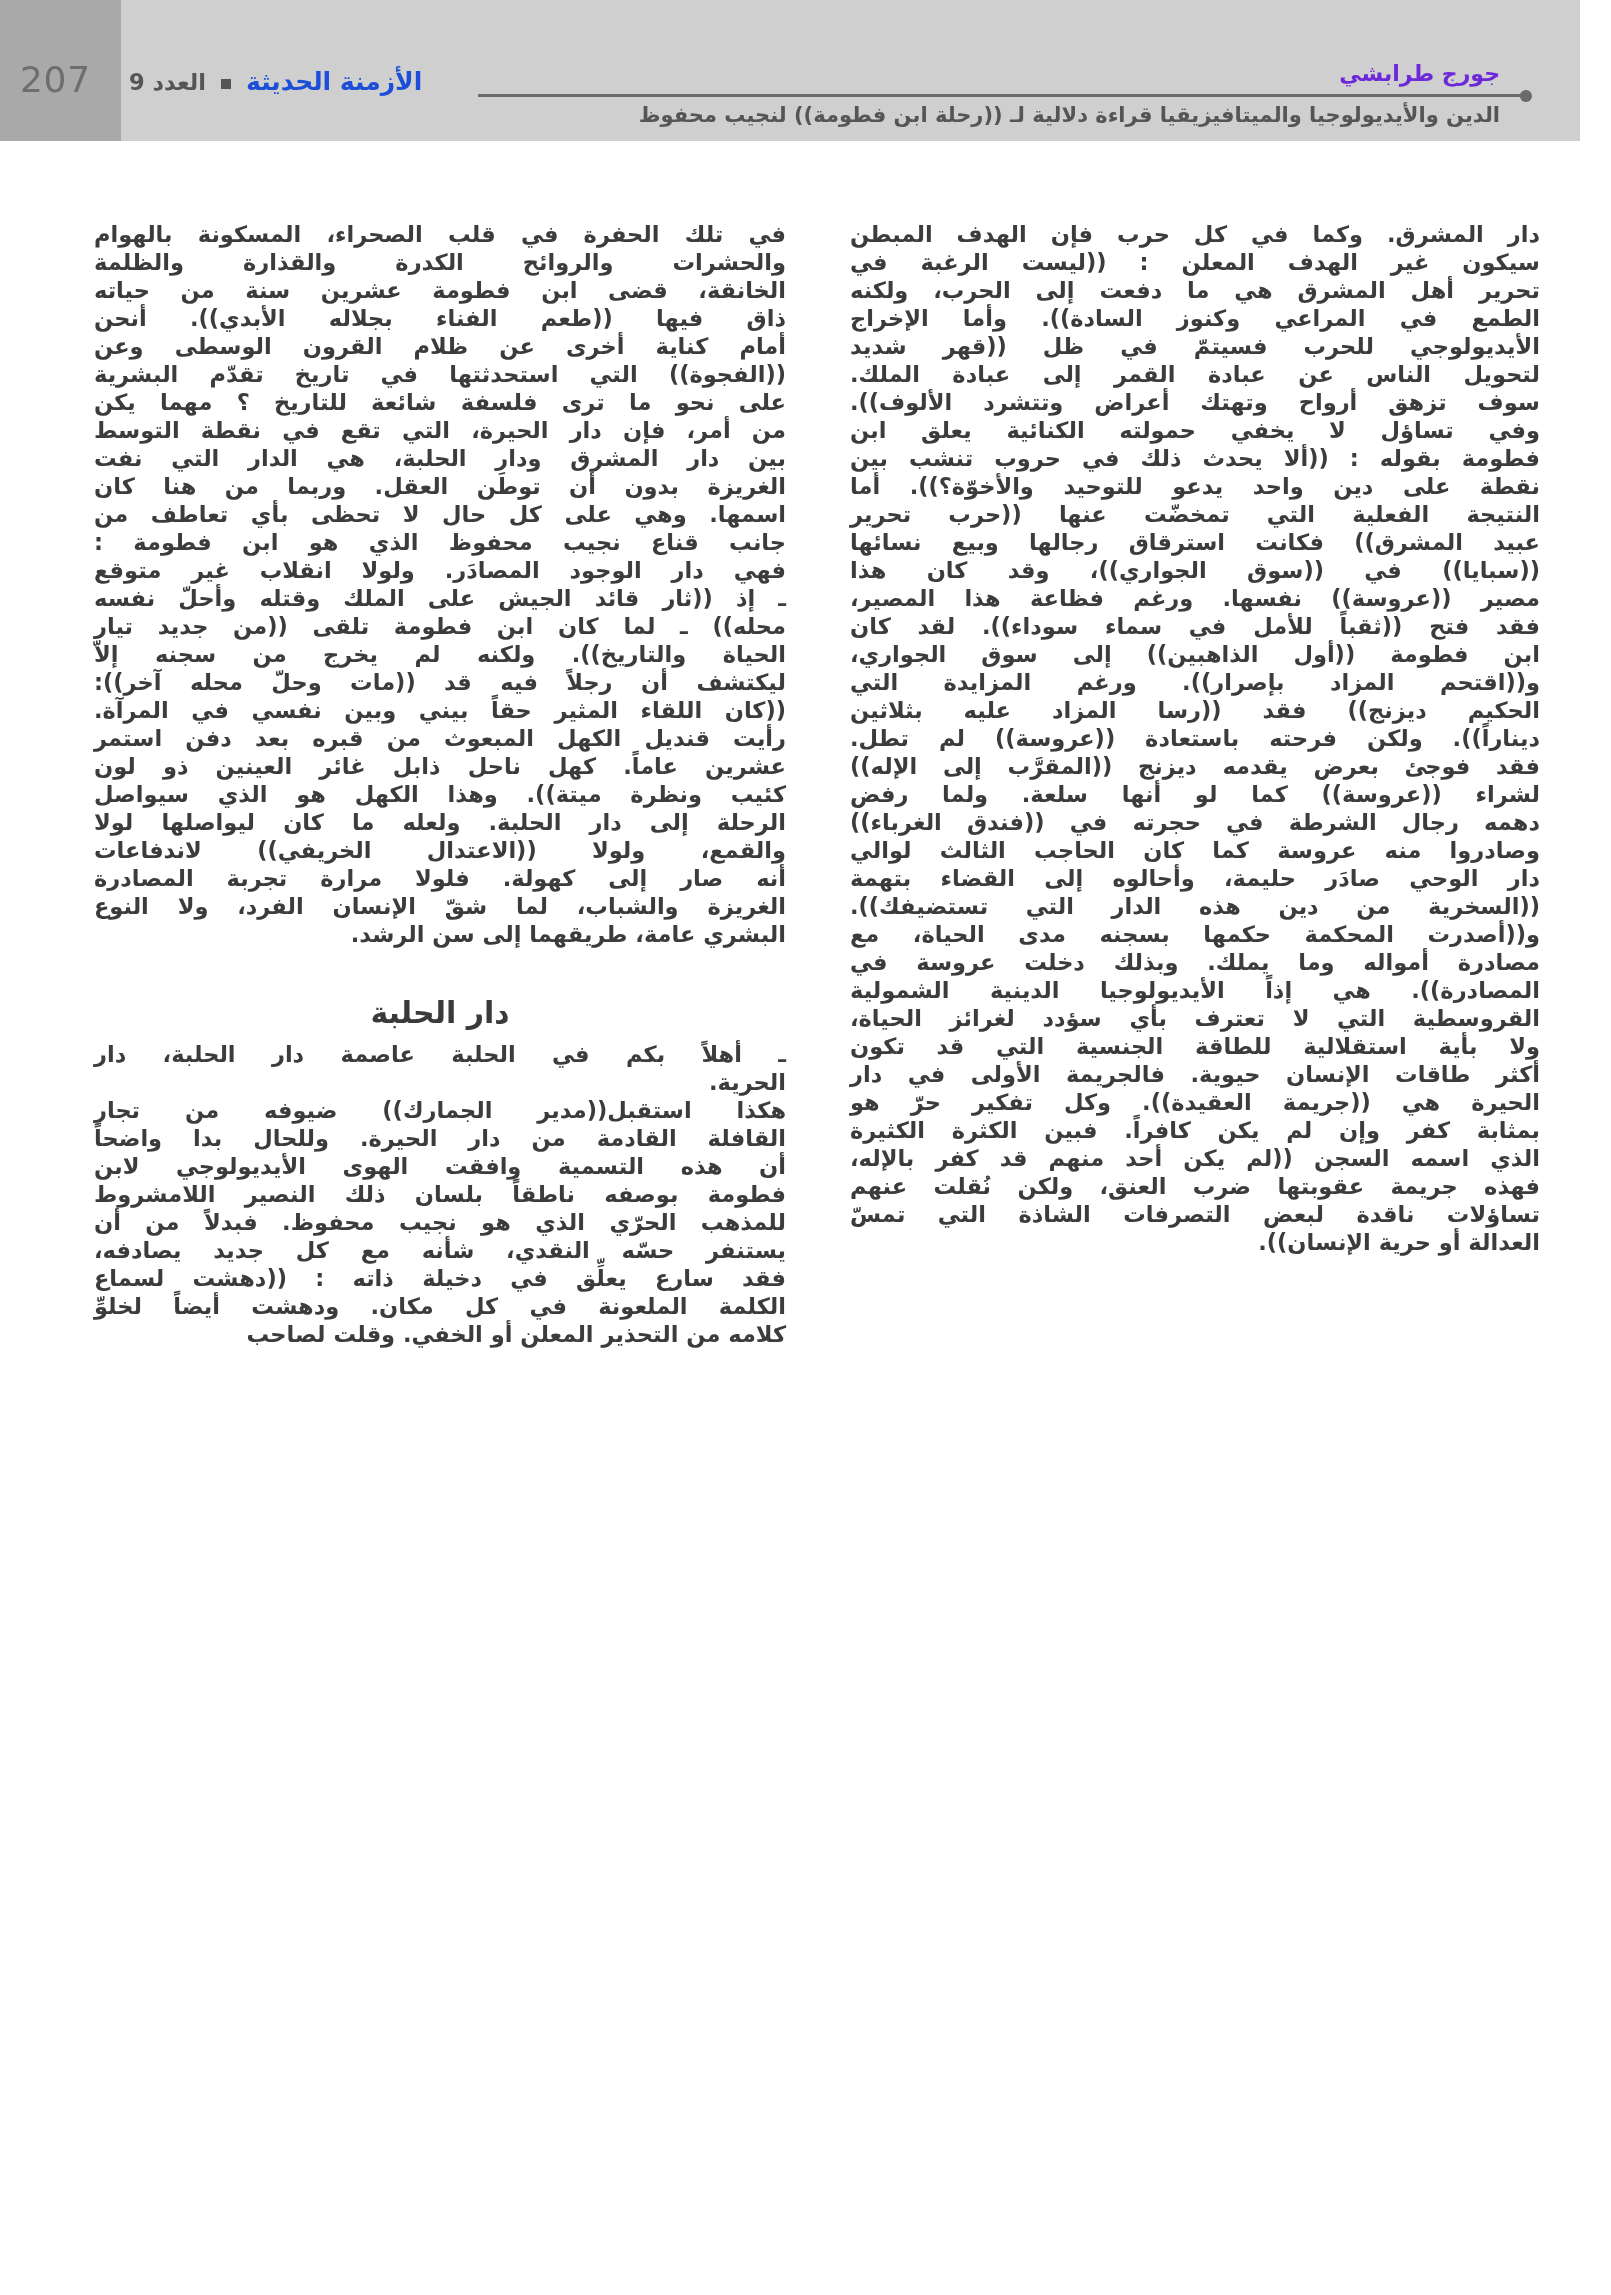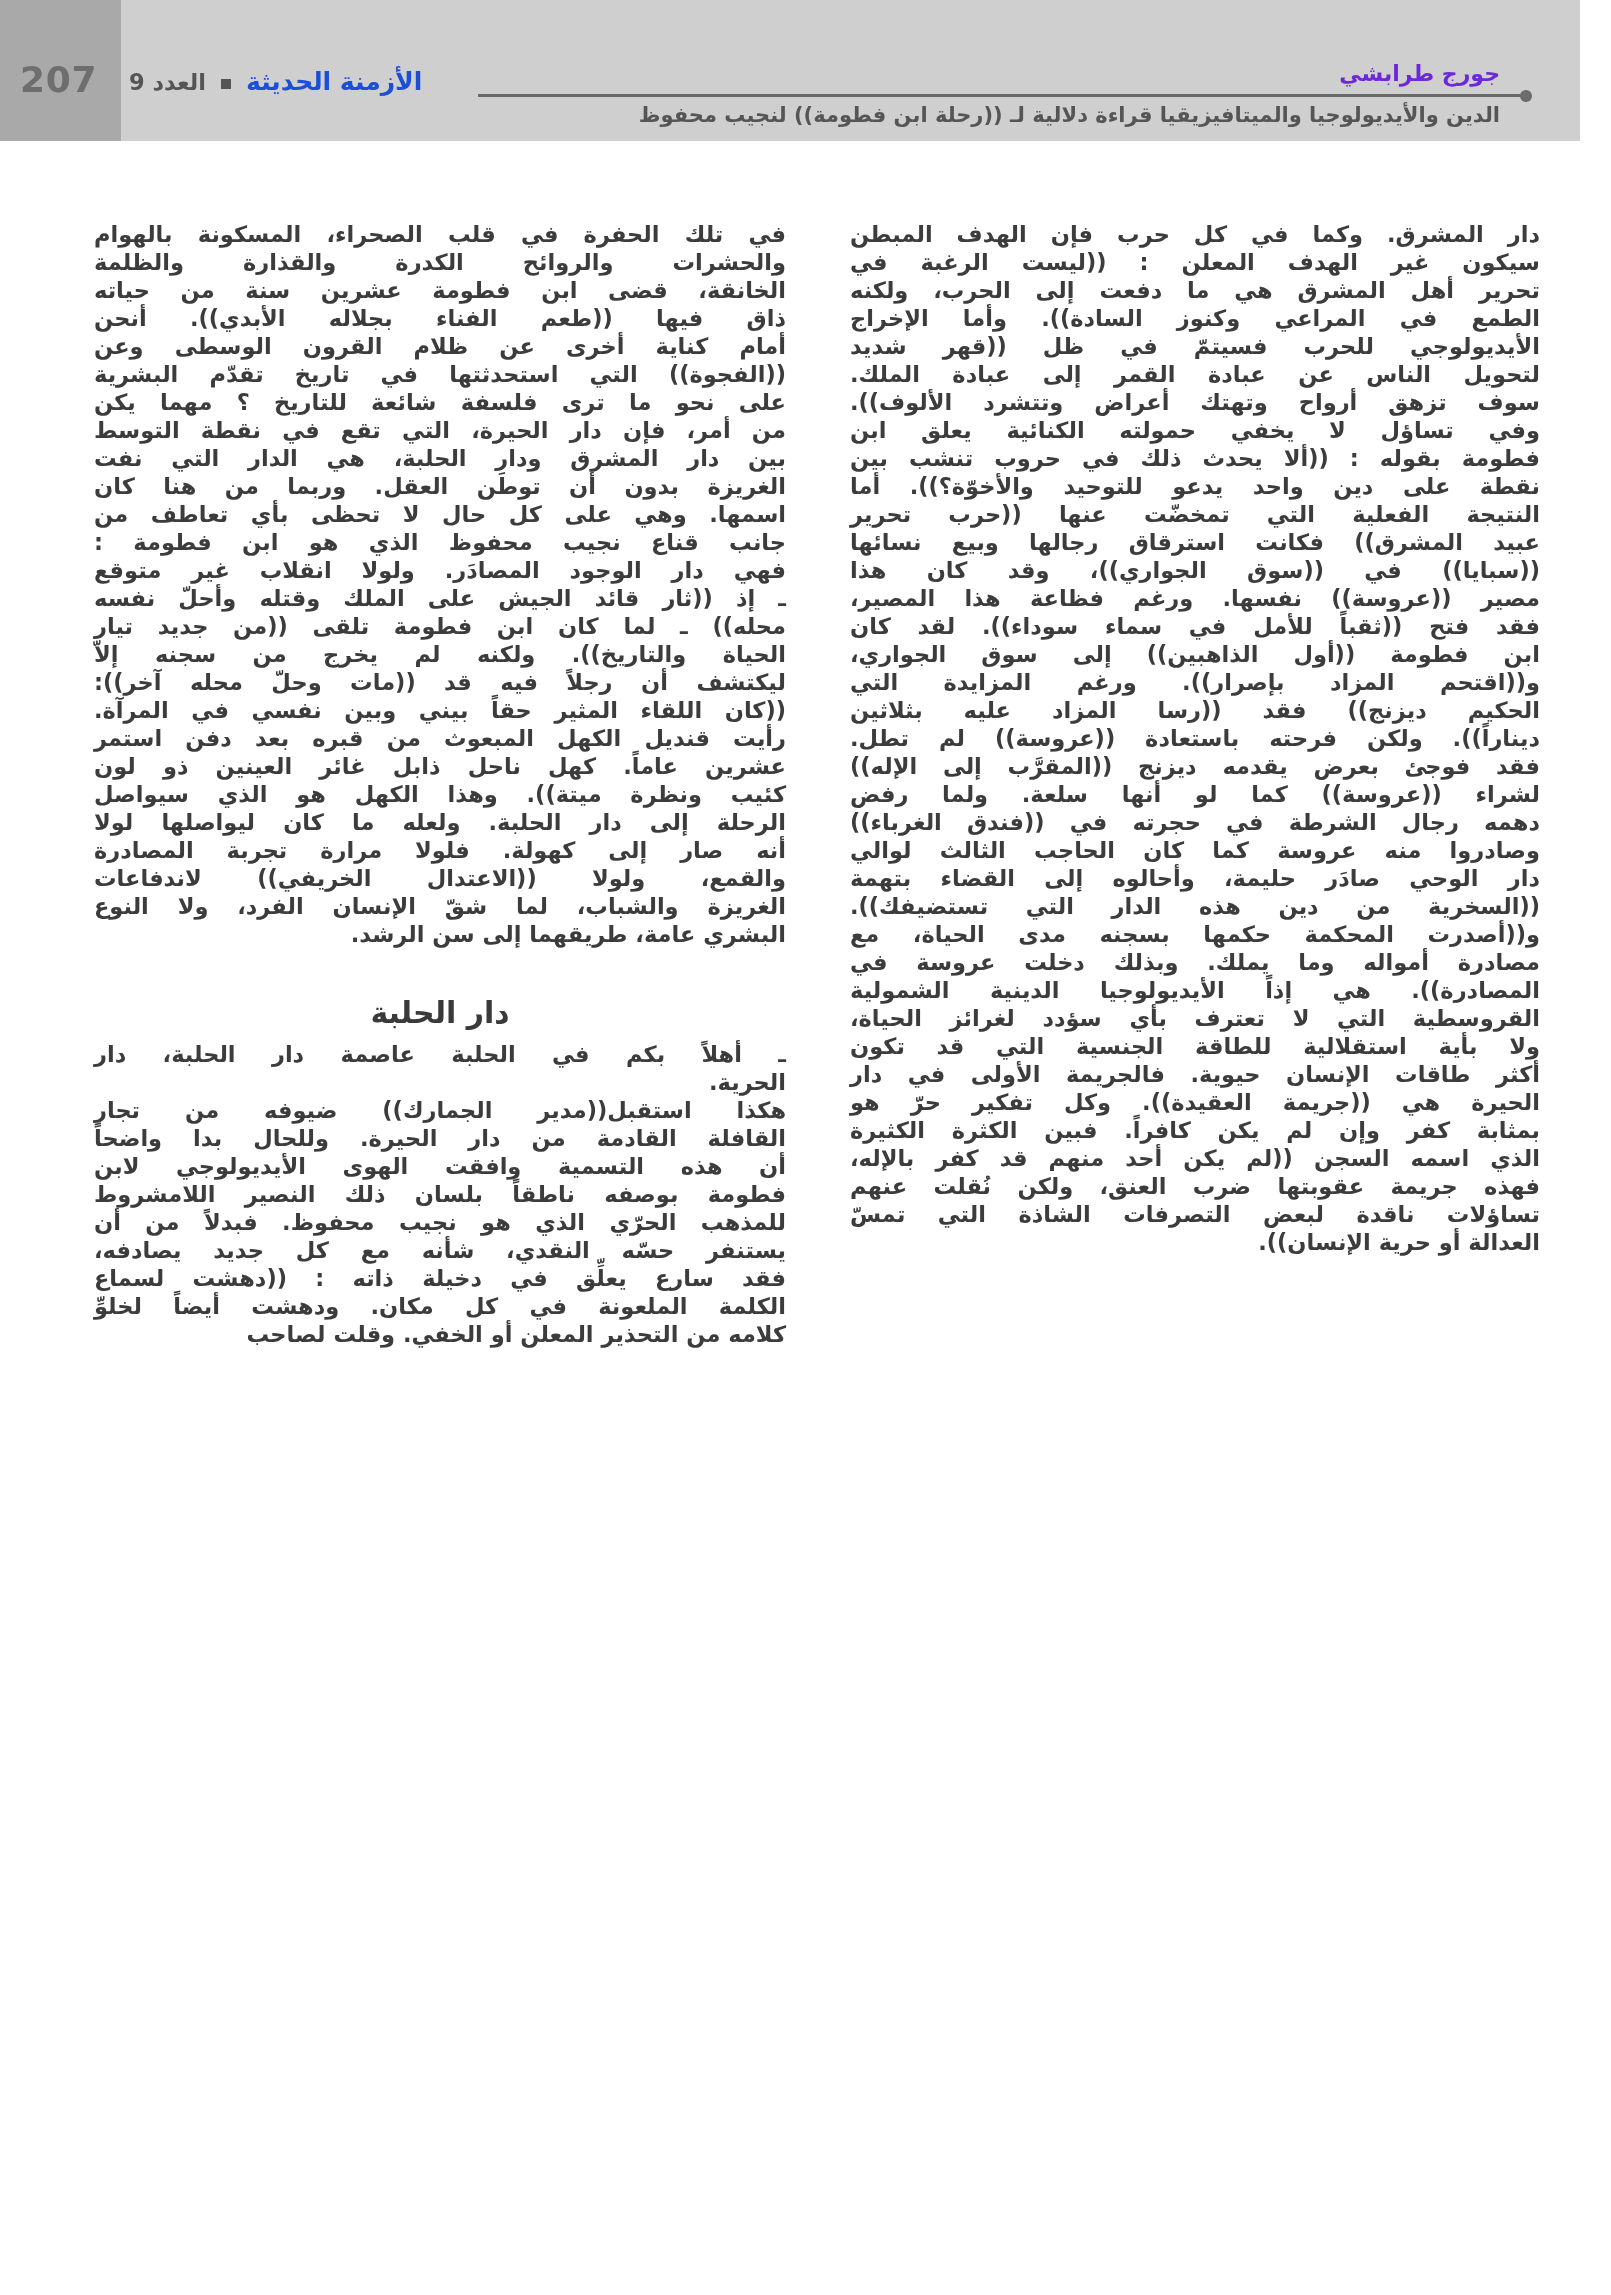--- a/index.html
+++ b/index.html
@@ -17,21 +17,21 @@
     background: #cfcfcf;
   }
   .page-num-block {
     position: absolute; left: 0; top: 0;
     width: 121px; height: 141px;
     background: #a9a9a9;
   }
   .page-number {
     position: absolute; left: 20px; top: 59px;
     font-family: "DejaVu Sans", sans-serif;
-    font-size: 36px; font-weight: bold;
+    font-size: 36px; font-weight: normal;
     color: #6e6e6e; letter-spacing: 0.7px;
   }
   .issue-label {
     position: absolute; left: 129px; top: 67px;
     font-size: 22.5px; font-weight: bold; color: #555;
     direction: rtl; white-space: nowrap;
   }
   .square-sep {
     display: inline-block; width: 10px; height: 10px;
     background: #555; margin: 0 7.2px; vertical-align: middle;
@@ -151,22 +151,22 @@
       <span class="line">فهي دار الوجود المصادَر. ولولا انقلاب غير متوقع</span>
       <span class="line">ـ إذ ((ثار قائد الجيش على الملك وقتله وأحلّ نفسه</span>
       <span class="line">محله)) ـ لما كان ابن فطومة تلقى ((من جديد تيار</span>
       <span class="line">الحياة والتاريخ)). ولكنه لم يخرج من سجنه إلاّ</span>
       <span class="line">ليكتشف أن رجلاً فيه قد ((مات وحلّ محله آخر)):</span>
       <span class="line">((كان اللقاء المثير حقاً بيني وبين نفسي في المرآة.</span>
       <span class="line">رأيت قنديل الكهل المبعوث من قبره بعد دفن استمر</span>
       <span class="line">عشرين عاماً. كهل ناحل ذابل غائر العينين ذو لون</span>
       <span class="line">كئيب ونظرة ميتة)). وهذا الكهل هو الذي سيواصل</span>
       <span class="line">الرحلة إلى دار الحلبة. ولعله ما كان ليواصلها لولا</span>
+      <span class="line">والقمع، ولولا ((الاعتدال الخريفي)) لاندفاعات</span>
       <span class="line">أنه صار إلى كهولة. فلولا مرارة تجربة المصادرة</span>
-      <span class="line">والقمع، ولولا ((الاعتدال الخريفي)) لاندفاعات</span>
       <span class="line">الغريزة والشباب، لما شقّ الإنسان الفرد، ولا النوع</span>
       <span class="line last">البشري عامة، طريقهما إلى سن الرشد.</span>
     </div>
   <h2 class="section-heading">دار الحلبة</h2>
   <div id="left-after">
       <span class="line">ـ أهلاً بكم في الحلبة عاصمة دار الحلبة، دار</span>
       <span class="line last">الحرية.</span>
       <span class="line">هكذا استقبل((مدير الجمارك)) ضيوفه من تجار</span>
       <span class="line">القافلة القادمة من دار الحيرة. وللحال بدا واضحاً</span>
       <span class="line">أن هذه التسمية وافقت الهوى الأيديولوجي لابن</span>

